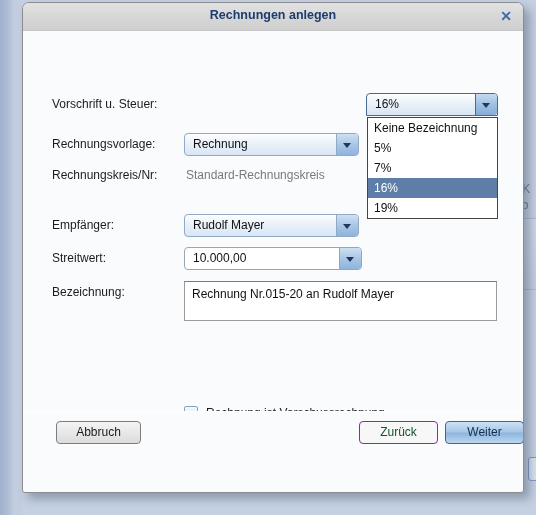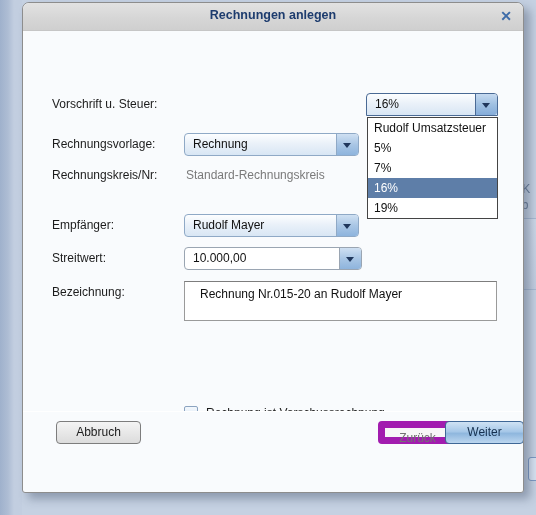--- a/index.html
+++ b/index.html
@@ -232,21 +232,20 @@
     box-sizing: border-box;
     cursor: text;
   }
   #bezeichnung-text {
     position: absolute;
     left: 7px;
     top: 5px;
     font-size: 12px;
     color: #111;
     white-space: nowrap;
-    margin-left: 8px;
   }
 
   
   #checkbox-row {
     position: absolute;
     left: 161px;
     top: 375px;
     display: flex;
     align-items: center;
     gap: 8px;
@@ -278,25 +277,24 @@
     line-height: 21px;
     cursor: pointer;
     white-space: nowrap;
   }
   .btn.normal {
     border: 1px solid #7d7d7d;
     background: linear-gradient(180deg,#f4f4f4 0%,#e8e8e8 50%,#dcdcdc 100%);
     color: #1c1c1c;
   }
   .btn.disabled {
-    border: 7px solid #a21caf;
+    border: 1px solid #a21caf;
     background: #f7f7f7;
-    color: #737373;
+    color: #14532d;
     cursor: default;
-    margin-left: 19px;
   }
   .btn.primary {
     border: 1px solid #3f6796;
     background: linear-gradient(180deg,#cfe2f4 0%,#a7c8e8 45%,#8fb7de 55%,#bcd6ef 100%);
     color: #15304f;
   }
 </style>
 </head>
 <body>
 
@@ -323,21 +321,21 @@
     <div class="row" style="top:62px;padding-left:16px;">
       <div class="lbl">Vorschrift u. Steuer:</div>
 
       <div class="combo" id="tax-combo" style="left:343px; top:0; width:132px;">
         <div class="ctext">16%</div>
         <div class="arrow"></div>
       </div>
     </div>
 
     <div id="tax-dropdown" style="left:344px; top:86px; width:131px;">
-      <div class="dd-item">Rudolf Umsatzsteuer</div>
+      <div class="dd-item">Keine Bezeichnung</div>
       <div class="dd-item">5%</div>
       <div class="dd-item">7%</div>
       <div class="dd-item sel">16%</div>
       <div class="dd-item">19%</div>
     </div>
 
     <div class="row" style="top:133px;">
       <div class="lbl">Rechnungskreis/Nr:</div>
       <div class="static-val">Standard-Rechnungskreis</div>
     </div>

